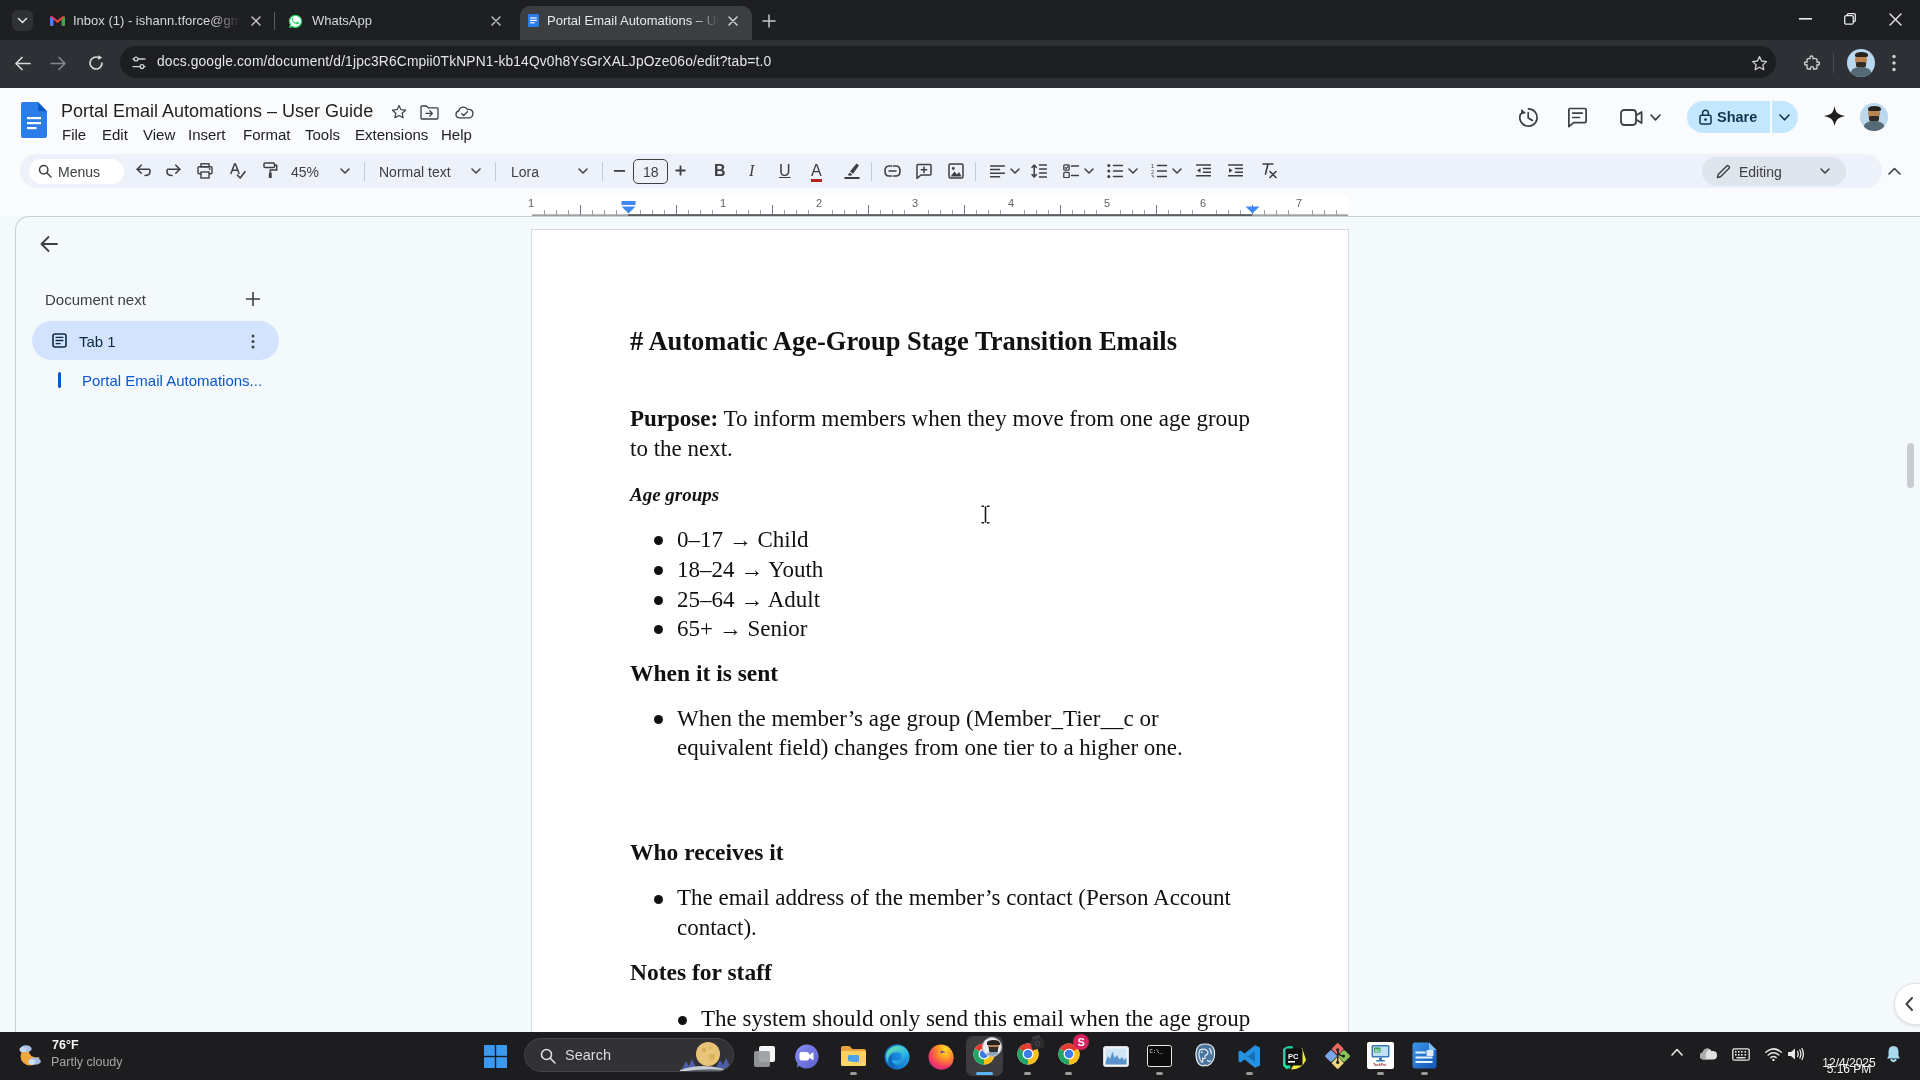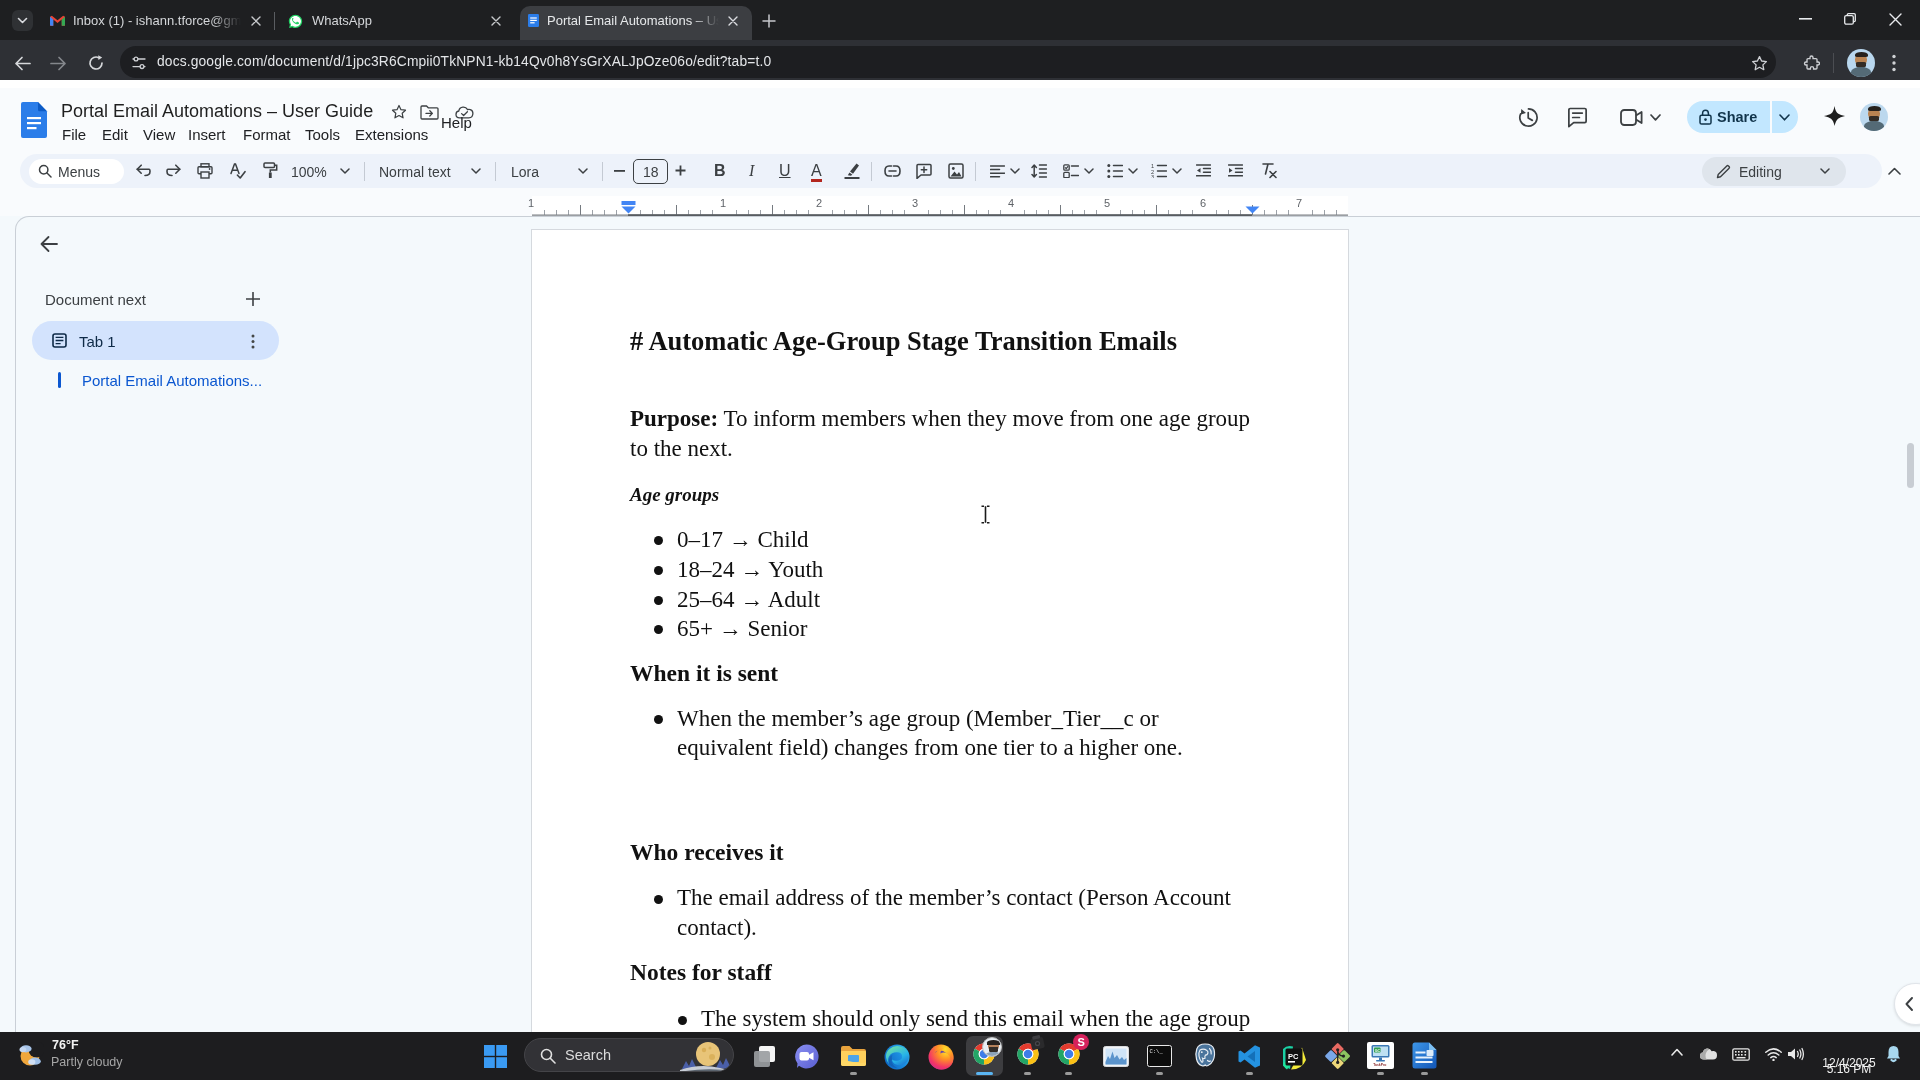--- a/index.html
+++ b/index.html
@@ -1,21 +1,21 @@
 <!DOCTYPE html>
 <html><head>
 <meta charset="utf-8">
 <style>
   * { margin:0; padding:0; box-sizing:border-box; }
   html,body { width:1920px; height:1080px; overflow:hidden; background:#fff;
     font-family:"Liberation Sans", sans-serif; }
   .abs { position:absolute; }
   
   #tabstrip { position:absolute; left:0; top:0; width:1920px; height:40px; background:#1e1f21; }
-  #navrow   { position:absolute; left:0; top:40px; width:1920px; height:40px; background:#2e3035; }
+  #navrow   { position:absolute; left:0; top:40px; width:1920px; height:48px; background:#2e3035; }
   .tabtext  { font-size:13px; color:#d5d7da; }
   
   #docshead { position:absolute; left:0; top:88px; width:1920px; height:64px; background:#f9fbfd; }
   #docstool { position:absolute; left:0; top:152px; width:1920px; height:40px; background:#f9fbfd; }
   #toolpill { position:absolute; left:20px; top:2px; width:1862px; height:34px; background:#edf2fa; border-radius:17px; }
   #rulerband{ position:absolute; left:0; top:192px; width:1920px; height:24px; background:#f9fbfd; }
   #content  { position:absolute; left:0; top:216px; width:1920px; height:816px; background:#f4f9fc; }
   #taskbar  { position:absolute; left:0; top:1032px; width:1920px; height:48px; background:#1d1d1f; }
   .ic { position:absolute; }
   .sep-d { position:absolute; width:1px; background:#5a5d61; }
@@ -157,21 +157,21 @@
       <path d="M6.6 8.6 L8.6 10.5 L12.4 6.8" fill="none" stroke="#3c4043" stroke-width="1.3" stroke-linecap="round" stroke-linejoin="round"></path>
     </svg>
 
   <div class="abs mi" style="left:62px;top:38px;">File</div>
   <div class="abs mi" style="left:102px;top:38px;">Edit</div>
   <div class="abs mi" style="left:143px;top:38px;">View</div>
   <div class="abs mi" style="left:188px;top:38px;">Insert</div>
   <div class="abs mi" style="left:243px;top:38px;">Format</div>
   <div class="abs mi" style="left:305px;top:38px;">Tools</div>
   <div class="abs mi" style="left:355px;top:38px;">Extensions</div>
-  <div class="abs mi" style="left:441px;top:26px;">Help</div>
+  <div class="abs mi" style="left:441px;top:38px;">Help</div>
 
   <svg class="ic" style="left:1517px;top:18px" width="23" height="23" viewBox="0 0 24 24">
       <path d="M12 3 A9 9 0 1 1 3.8 8.2" fill="none" stroke="#3c4043" stroke-width="1.8" stroke-linecap="round"></path>
       <path d="M4.4 3.2 L4.1 8.8 L9.4 7.3" fill="#3c4043"></path>
       <path d="M11.7 7 L11.7 12.6 L16 15" fill="none" stroke="#3c4043" stroke-width="1.8" stroke-linecap="round" stroke-linejoin="round"></path>
     </svg>
   <svg class="ic" style="left:1566px;top:18px" width="23" height="23" viewBox="0 0 24 24">
       <path d="M3 4 Q3 2.6 4.4 2.6 L19.6 2.6 Q21 2.6 21 4 L21 16 Q21 17.4 19.6 17.4 L8 17.4 L3 21.6 Z" fill="none" stroke="#3c4043" stroke-width="1.8" stroke-linejoin="round"></path>
       <path d="M7 7.4 L17 7.4 M7 12 L14 12" stroke="#3c4043" stroke-width="1.8" stroke-linecap="round"></path>
     </svg>
@@ -237,21 +237,21 @@
   <svg class="ic" style="left:230px;top:11px" width="16" height="16" viewBox="0 0 16 16">
       <path d="M1 10.5 L4.5 1 L5.5 1 L9 10.5 M2.5 7.3 L7.5 7.3" fill="none" stroke="#3c4043" stroke-width="1.5" stroke-linecap="round"></path>
       <path d="M7.5 12.2 L10.2 15 L15 8.7" fill="none" stroke="#3c4043" stroke-width="1.6" stroke-linecap="round" stroke-linejoin="round"></path>
     </svg>
 
   <svg class="ic" style="left:263px;top:10px" width="15" height="17" viewBox="0 0 15 17">
       <rect x="1" y="1" width="10.5" height="4.6" rx="1" fill="none" stroke="#3c4043" stroke-width="1.5"></rect>
       <path d="M11.5 3.3 L13.7 3.3 L13.7 8 L7.3 8 L7.3 10.5" fill="none" stroke="#3c4043" stroke-width="1.5"></path>
       <rect x="5.9" y="10.5" width="2.8" height="5.5" fill="#3c4043"></rect>
     </svg>
-  <div class="abs ttxt" style="left:291px;top:12px;">100%</div>
+  <div class="abs ttxt" style="left:291px;top:12px;">45%</div>
   <svg class="ic" style="left:340px;top:16px" width="10" height="6" viewBox="0 0 10 6">
       <path d="M1 1 L5 5 L9 1" fill="none" stroke="#3c4043" stroke-width="1.5" stroke-linecap="round" stroke-linejoin="round"></path>
     </svg>
   <div class="gsep" style="left:364px;top:10px;height:19px;"></div>
   <div class="abs ttxt" style="left:379px;top:12px;">Normal text</div>
   <svg class="ic" style="left:471px;top:16px" width="10" height="6" viewBox="0 0 10 6">
       <path d="M1 1 L5 5 L9 1" fill="none" stroke="#3c4043" stroke-width="1.5" stroke-linecap="round" stroke-linejoin="round"></path>
     </svg>
   <div class="gsep" style="left:495px;top:10px;height:19px;"></div>
   <div class="abs ttxt" style="left:511px;top:12px;">Lora</div>

